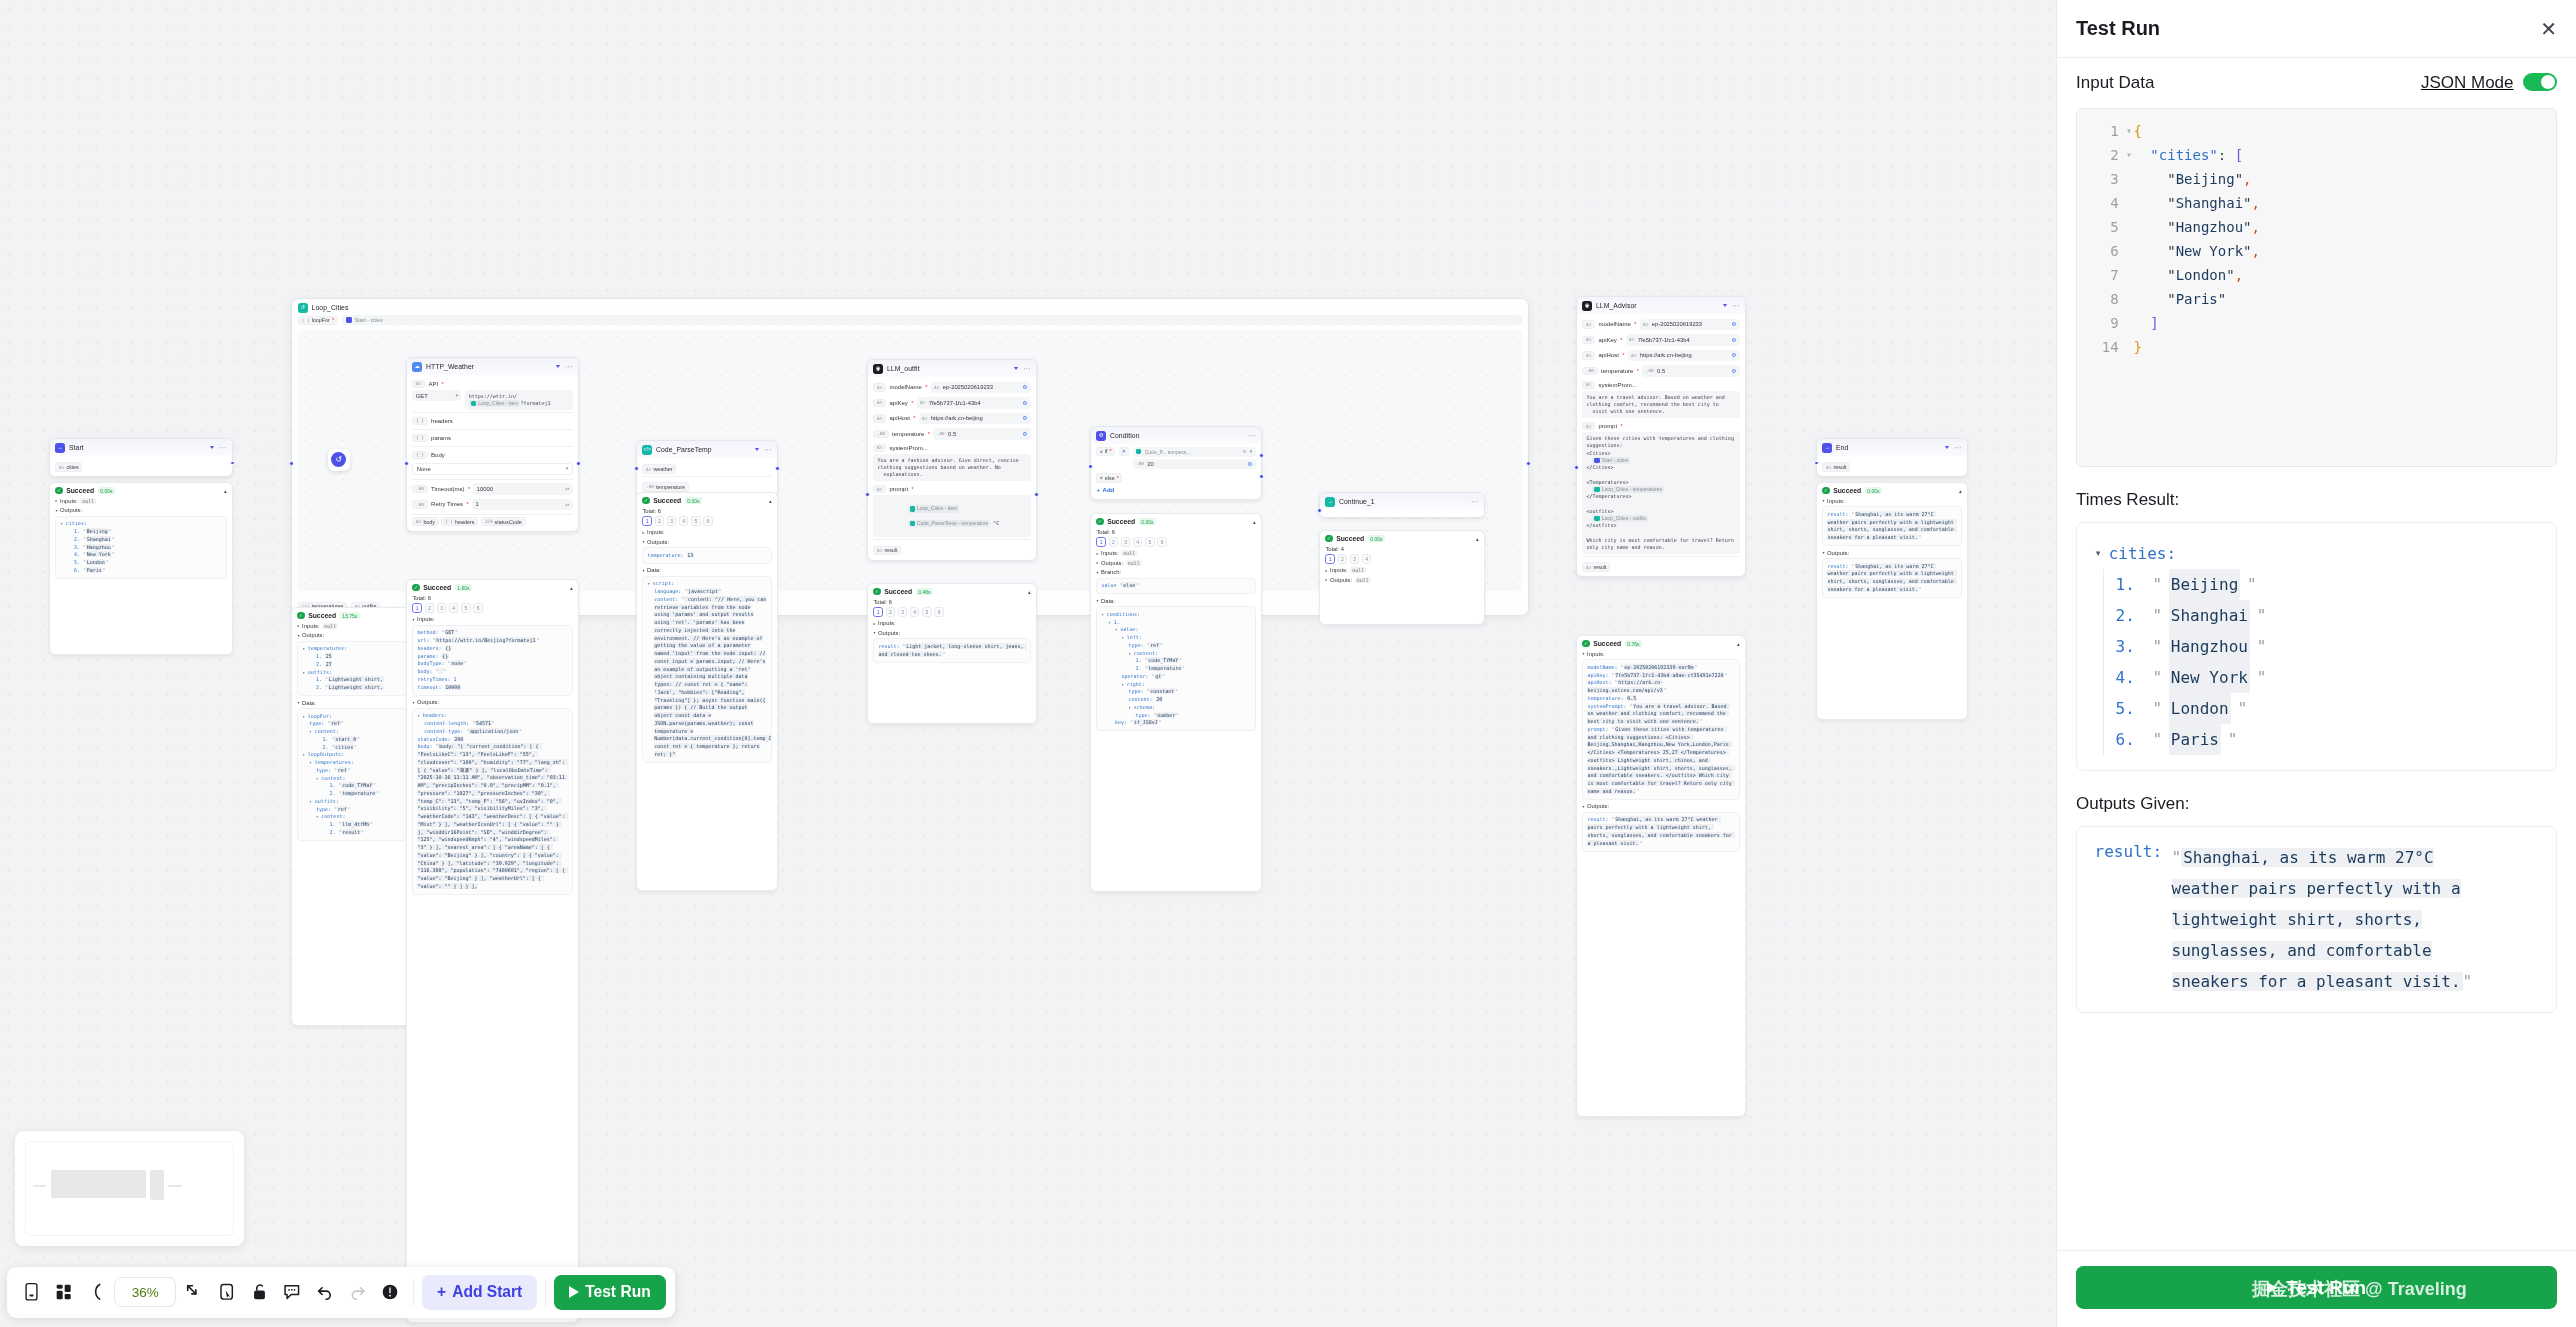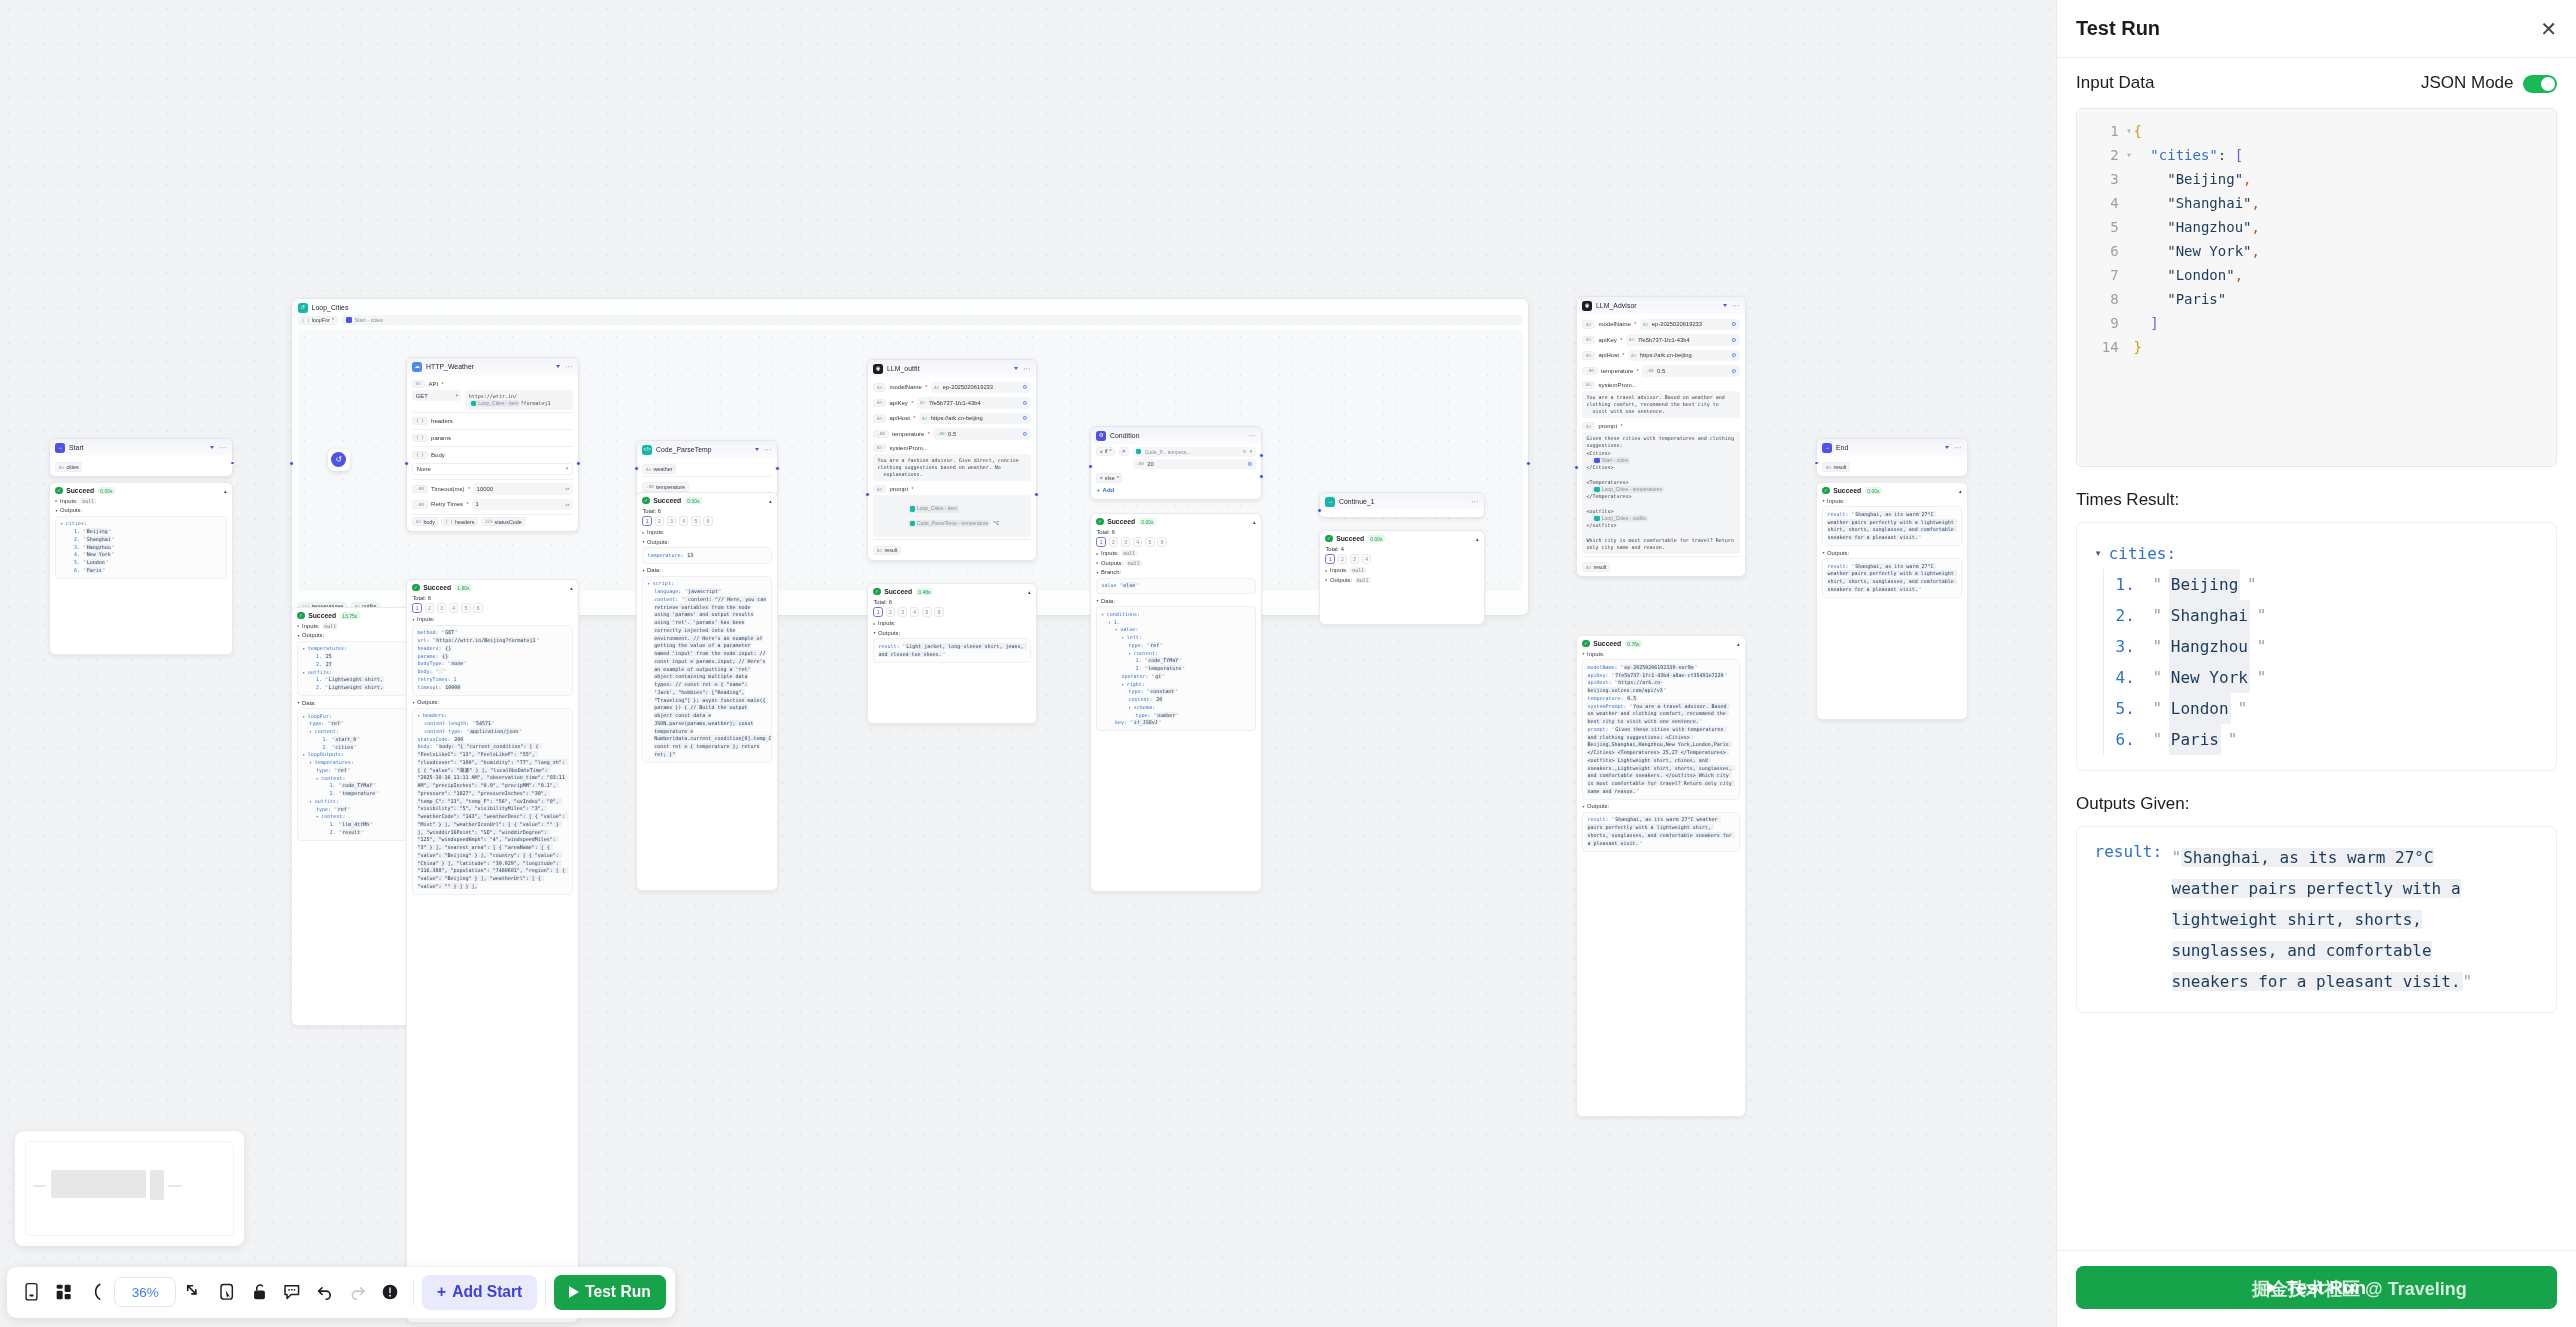--- a/index.html
+++ b/index.html
@@ -158,21 +158,21 @@
     position: absolute; left: 6.8px; bottom: 9.5px; height: 51px;
     background: #fff; border-radius: 9.5px; box-shadow: 0 2px 10.8px rgba(0,0,0,.1);
     display: flex; align-items: center; gap: 2.7px; padding: 0 9.5px;
   }
   .tbtn {
     width: 30px; height: 30px; border-radius: 6px; display: flex; align-items: center;
     justify-content: center; color: #1d1c23;
   }
   .zoom-pill {
     min-width: 62px; height: 30px; border: 0.7px solid #e5e6ea; border-radius: 7.4px;
-    display: flex; align-items: center; justify-content: center; font-size: 13.5px; color: #3b82f6;
+    display: flex; align-items: center; justify-content: center; font-size: 13.5px; color: #4d7c0f;
   }
   .tb-sep { width: 0.7px; height: 27px; background: #ececef; margin: 0 5.4px; }
   .add-node {
     display: flex; align-items: center; gap: 6px; background: #eaeafd; color: #3c41e0;
     height: 35px; border-radius: 7.4px; padding: 0 15px; font-size: 15.6px; font-weight: 600;
   }
   .test-run-sm {
     display: flex; align-items: center; gap: 6px; background: #17a34a; color: #fff;
     height: 35px; border-radius: 7.4px; padding: 0 15px; font-size: 15.6px; font-weight: 600;
   }
@@ -185,21 +185,21 @@
   }
   .panel-head {
     height: 58px; display: flex; align-items: center; padding: 0 19px;
     border-bottom: 0.7px solid #eceef1;
   }
   .panel-title { font-size: 20px; font-weight: 600; color: #1d1c23; }
   .panel-x { margin-left: auto; font-size: 20px; color: #40424a; line-height: 1; }
   .panel-body { flex: 1; overflow: hidden; padding: 0 19px; }
   .row-between { display: flex; align-items: center; height: 50px; }
   .sec-label { font-size: 17px; color: #1d1c23; }
-  .json-mode { margin-left: auto; display: flex; align-items: flex-end; gap: 9.5px; }
+  .json-mode { margin-left: auto; display: flex; align-items: flex-start; gap: 9.5px; text-decoration: underline; }
   .jm-label { font-size: 17px; color: #1d1c23; }
   .toggle { width: 34px; height: 18px; border-radius: 9.5px; background: #19b955; position: relative; }
   .toggle::after { content: ""; position: absolute; right: 2px; top: 2px; width: 14px; height: 14px; border-radius: 50%; background: #fff; }
 
   .editor {
     border: 0.7px solid #e6e7ec; border-radius: 6px; height: 359px; background: #fff;
     overflow: hidden; display: flex;
   }
   .gutter {
     width: 47px; background: #f7f7f8; padding: 9.5px 0; text-align: right;

